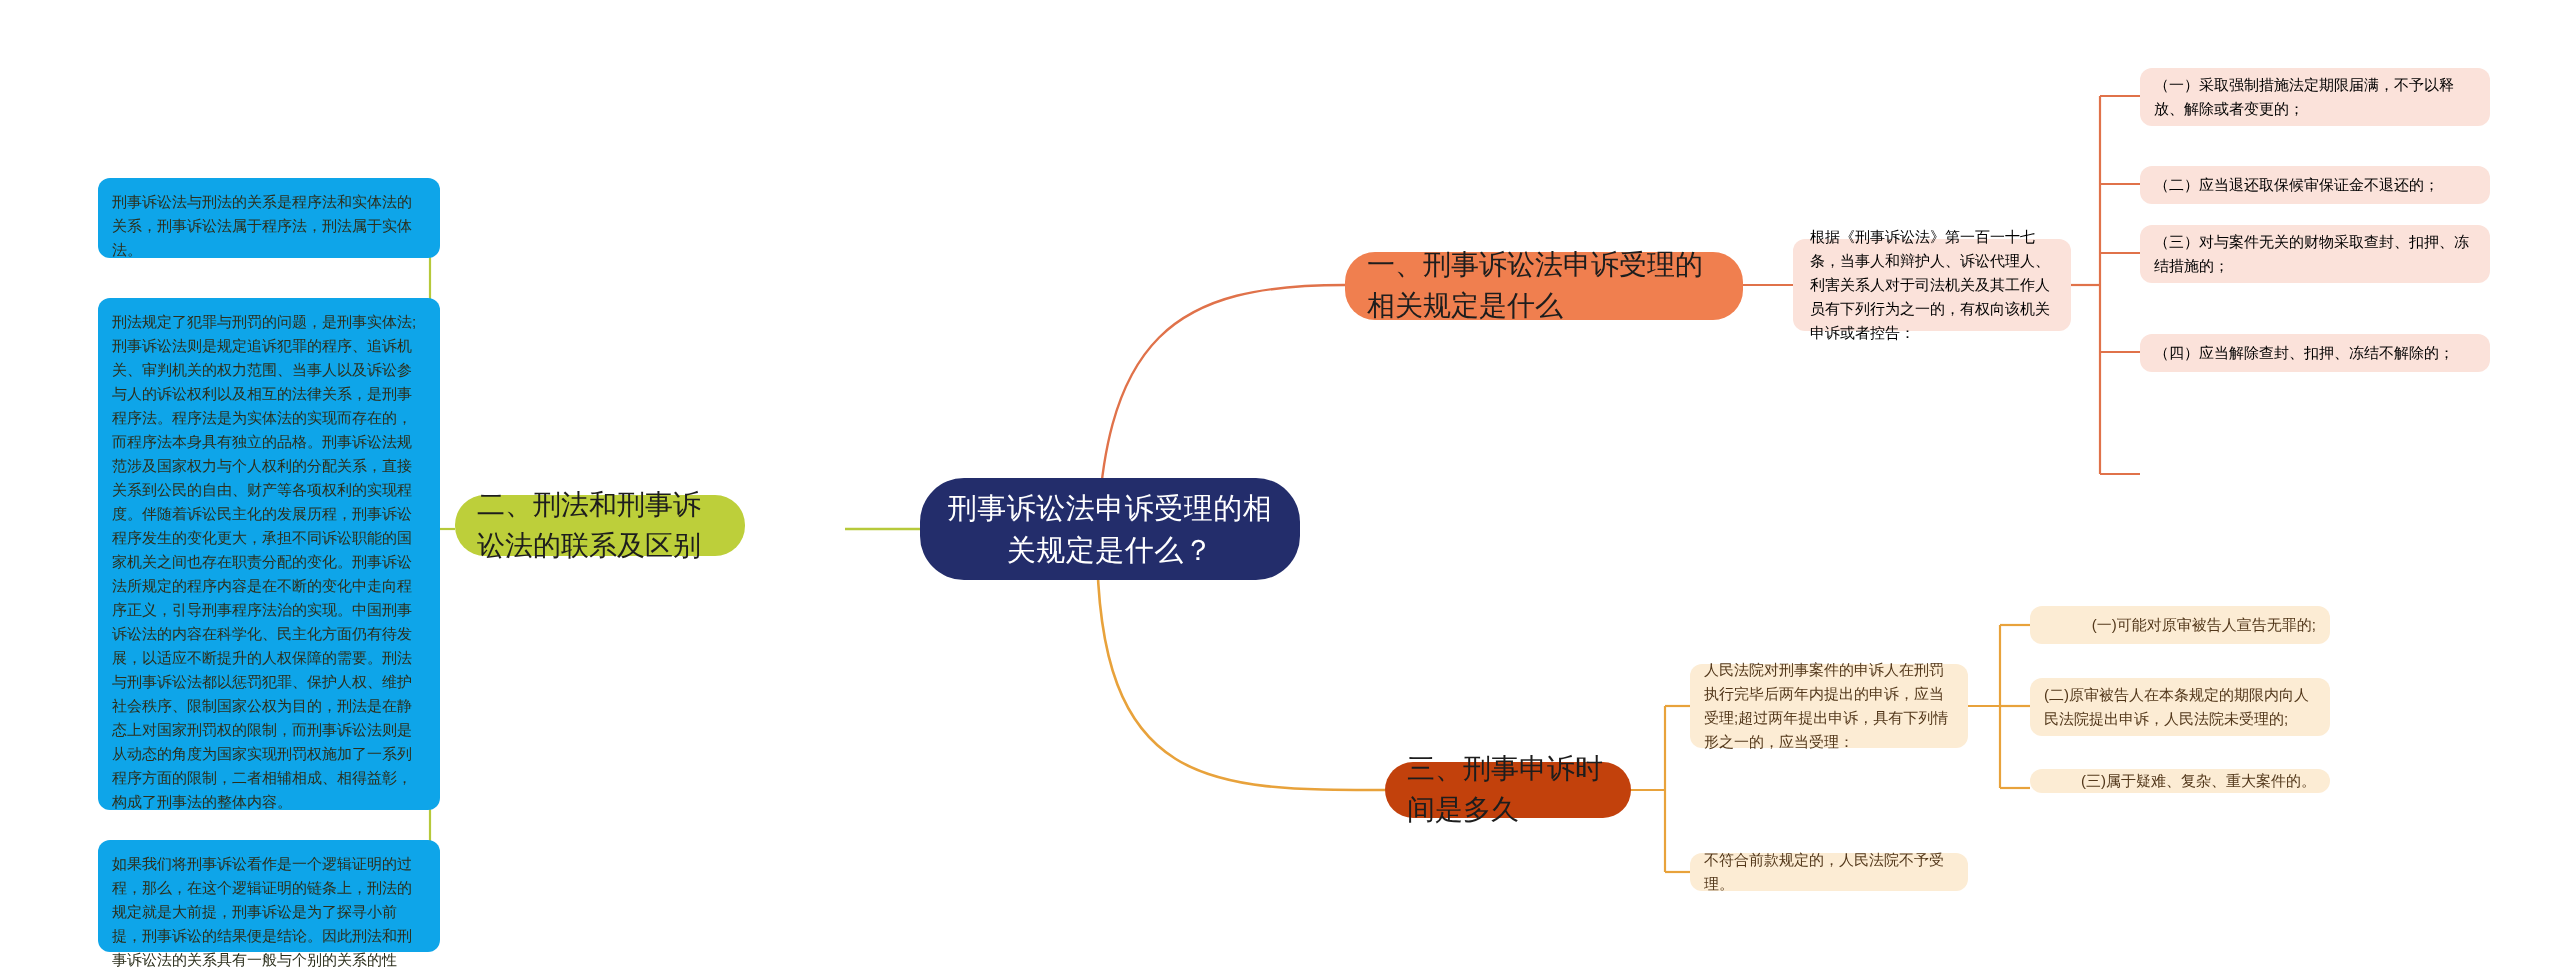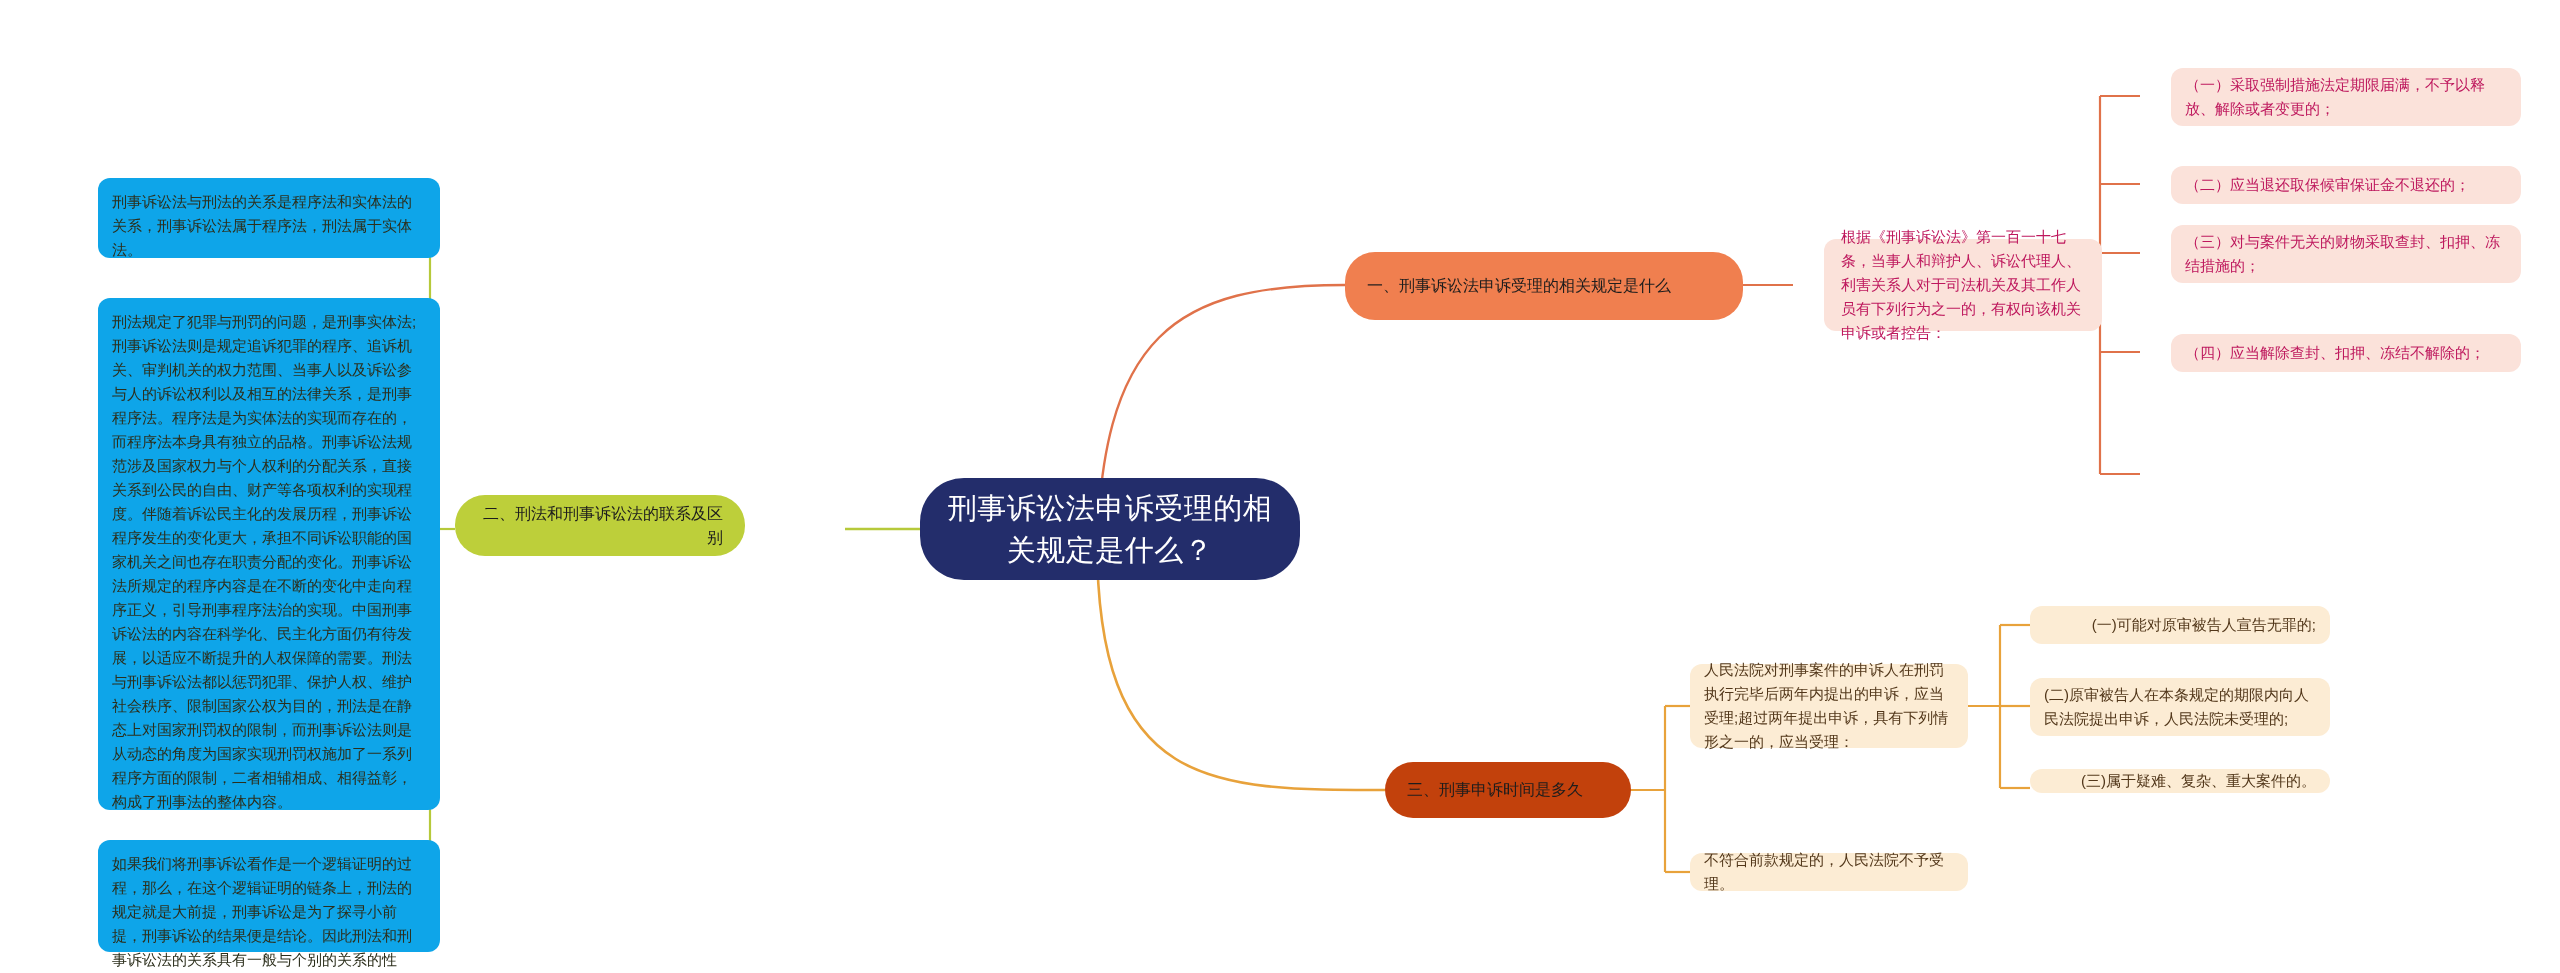--- a/index.html
+++ b/index.html
@@ -21,37 +21,36 @@
     font-size:29px;
     text-align:center;
     justify-content:center;
     padding:14px 26px;
     letter-spacing:0.5px;
   }
   .root .txt{display:block;width:100%;}
   
   .pill{
     border-radius:30px;
-    font-size:16px;
+    font-size:28px;
     color:#1d1d1d;
     padding:11px 22px;
-    text-align:right;
   }
   .pill-orange{background:#f07f4f;}
   .pill-green{background:#bdcf3a;}
   .pill-amber{background:#c2410c;}
   
   .card{
     border-radius:12px;
     font-size:15px;
     color:#3a2a22;
     padding:12px 14px;
     line-height:1.6;
   }
-  .card-rose{background:#fbe2da;color:#be185d;margin-left:31px;}
+  .card-rose{background:#fbe2da;color:#000000;}
   .card-amber{background:#fcecd4;color:#52371a;justify-content:flex-end;}
   .card-lime{background:#0ea5e9;color:#2c2f1c;margin-left:36px;}
   .card p{margin:0;}
 </style>
 </head>
 <body>
 
 <div id="canvas">
 
   <svg id="edges" viewBox="0 0 2560 973" xmlns="http://www.w3.org/2000/svg">

